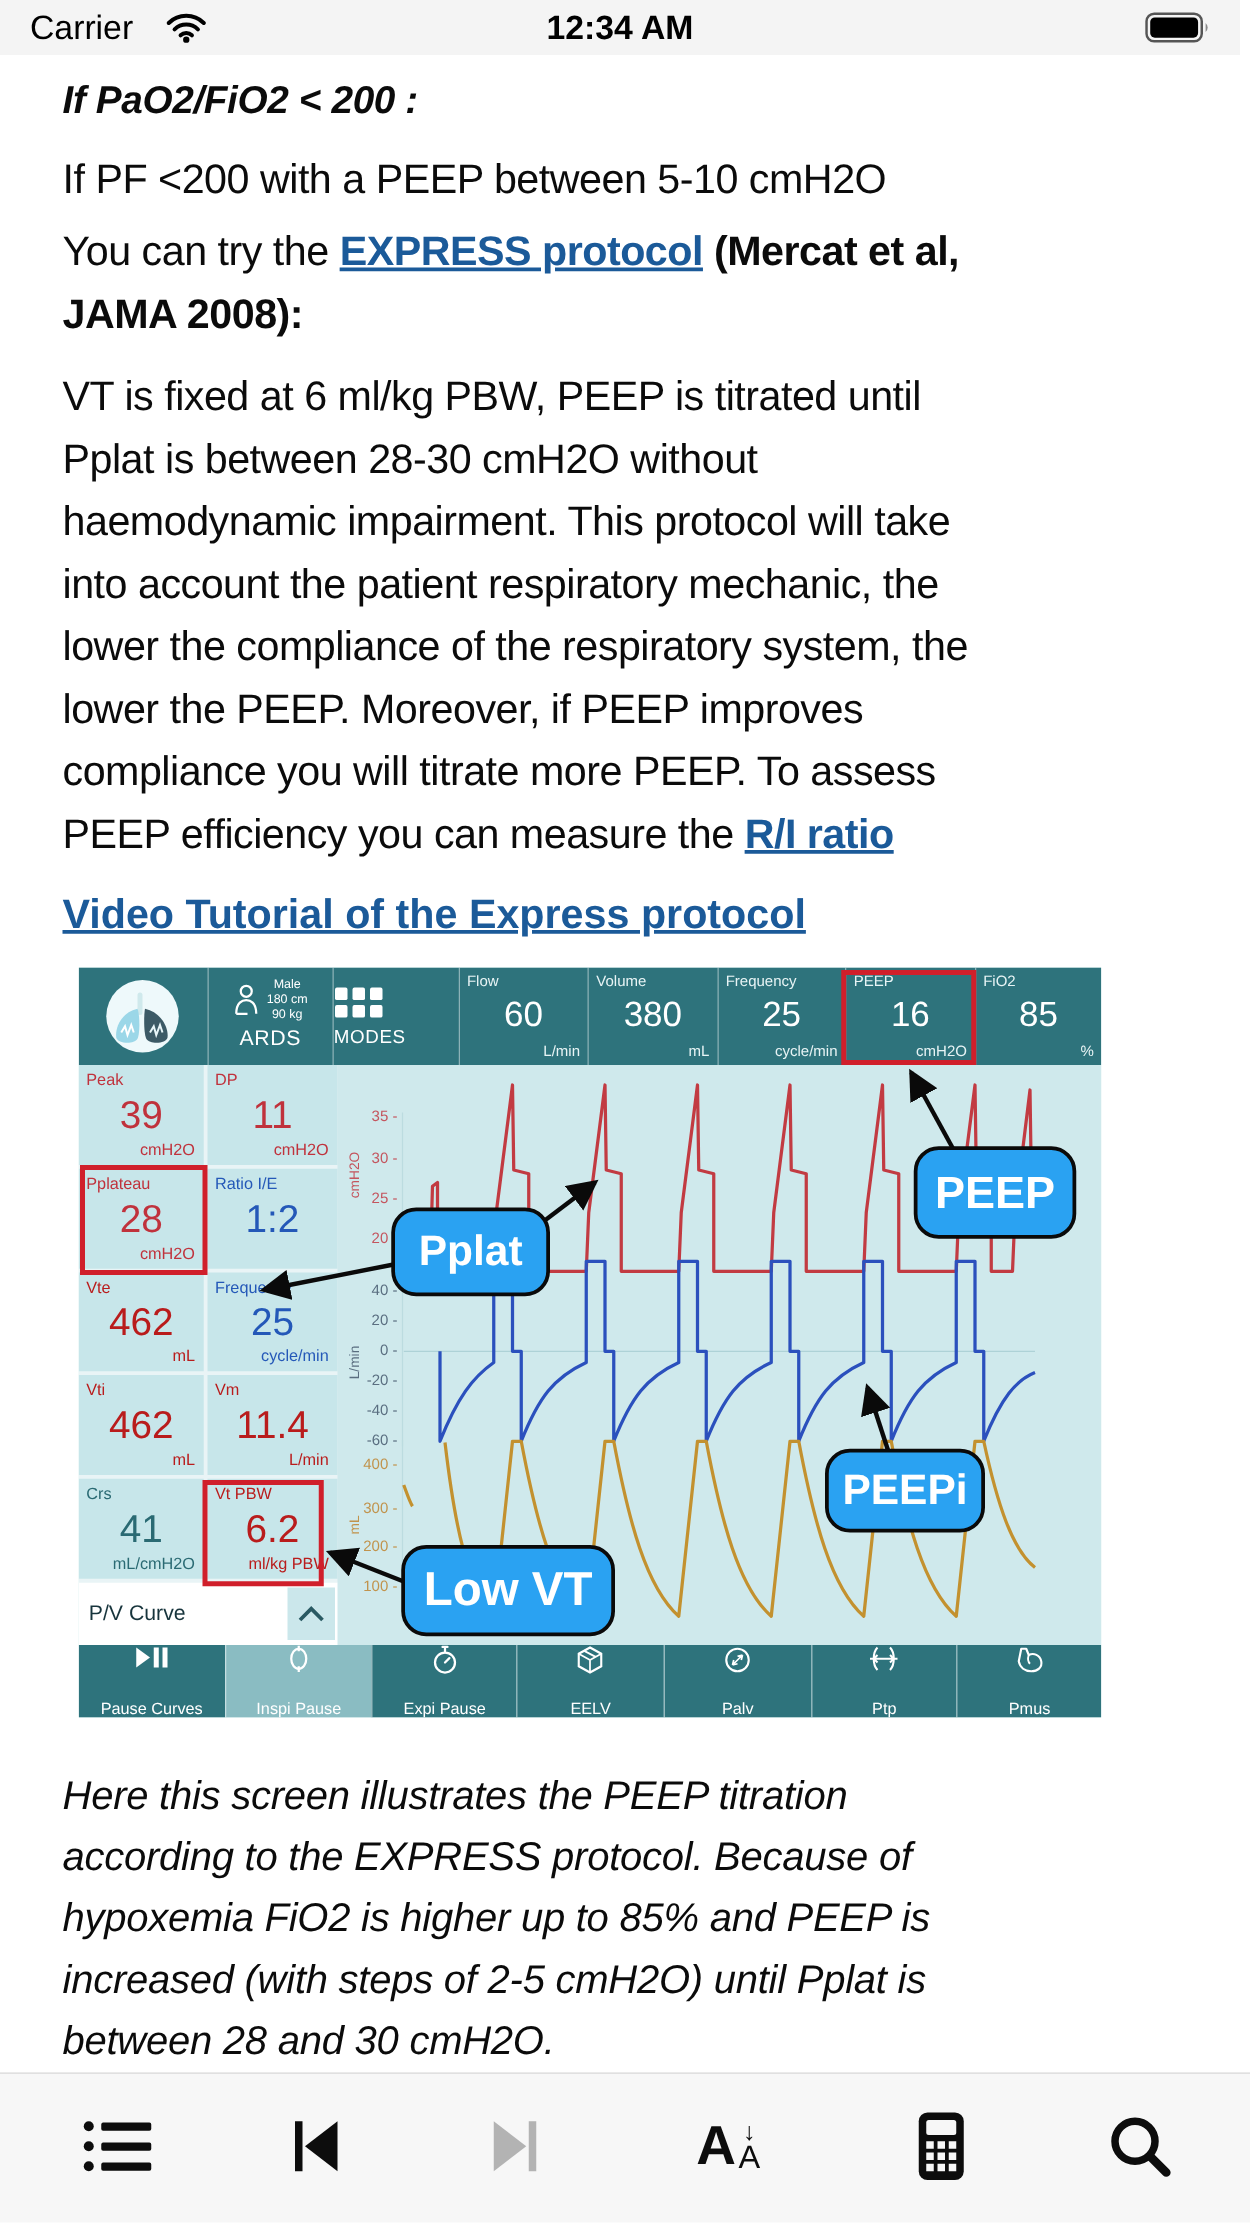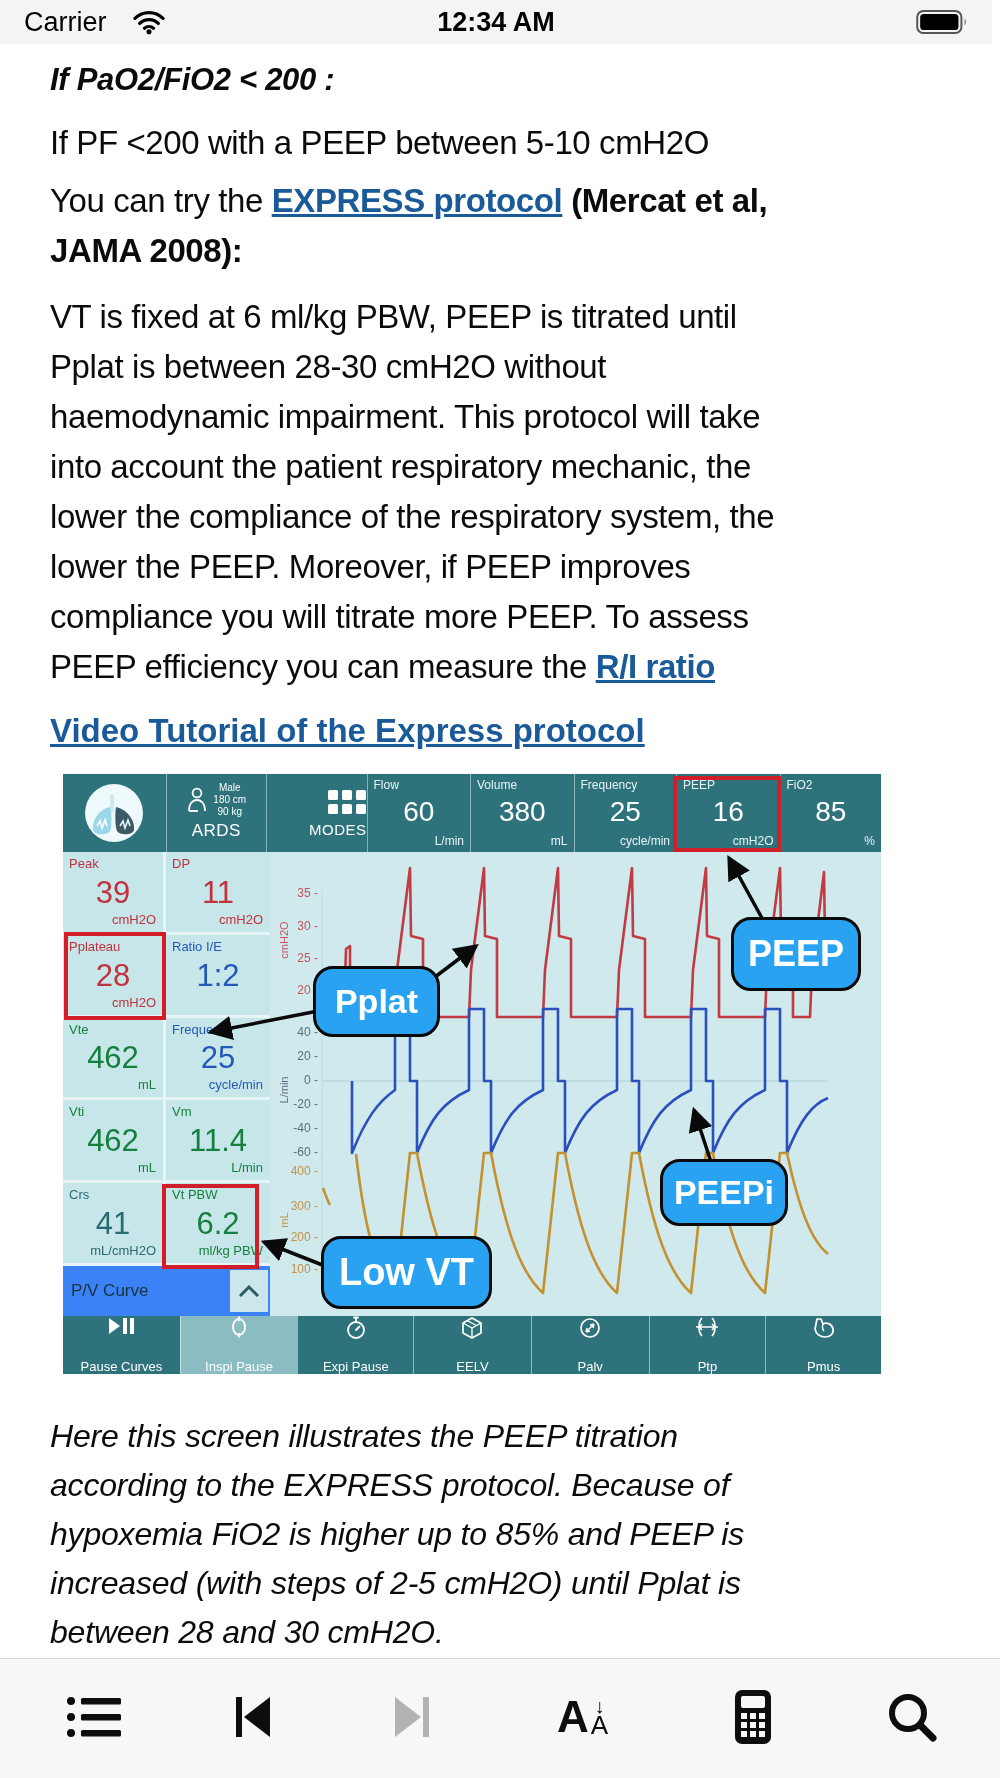--- a/index.html
+++ b/index.html
@@ -23,44 +23,44 @@
   .video-link-line { margin-top:14px; font-size:33px; line-height:50px; }
   .caption { font-size:32px; font-style:italic; line-height:49px; margin-top:38px; letter-spacing:-0.2px; }
 
   
   .sim { position:relative; width:818px; height:600px; margin:18px 0 0 13px; background:#cfe9ec; overflow:hidden; font-family:"Liberation Sans", sans-serif; }
   .sim-header { position:absolute; top:0; left:0; width:818px; height:78px; background:#2e737c; display:flex; }
   .hcell { position:relative; height:78px; border-left:1px solid rgba(255,255,255,0.45); color:#fff; }
   .hcell:first-child { border-left:none; }
   .hc-logo { width:103px; display:flex; align-items:center; justify-content:center; }
   .hc-patient { width:101px; }
-  .hc-modes { width:101px; display:flex; flex-direction:column; align-items:flex-end; justify-content:center; gap:6px; }
+  .hc-modes { width:101px; display:flex; flex-direction:column; align-items:flex-start; justify-content:center; gap:6px; }
   .hc-set { width:104px; }
   .hc-set.w103 { width:103px; }
   .hc-set.last { width:102px; }
   .set-label { position:absolute; top:4px; left:6px; font-size:12px; color:#e8f4f5; }
   .set-value { position:absolute; top:50%; left:0; width:100%; transform:translateY(-54%); text-align:center; font-size:28px; }
   .set-unit { position:absolute; bottom:4px; right:6px; font-size:12px; color:#e8f4f5; }
   .modes-label { font-size:15px; letter-spacing:0.5px; }
   .patient-top { display:flex; align-items:center; justify-content:center; gap:5px; margin-top:8px; }
   .patient-lines { font-size:10px; line-height:12px;text-align:center; }
   .patient-cond { text-align:center; font-size:17px; margin-top:3px; letter-spacing:0.5px; }
 
   
   .mpanel { position:absolute; left:0; top:78px; width:207px; height:414px; background:#e9f4f6; display:grid; grid-template-columns:100px 104px; grid-auto-rows:79.8px; gap:3px; }
   .mcell { position:relative; background:#c7e6ea; }
   .mlabel { position:absolute; top:4px; left:6px; font-size:13px; }
   .mvalue { position:absolute; top:50%; left:0; width:100%; transform:translateY(-48%); text-align:center; font-size:31px; }
   .munit { position:absolute; bottom:5px; right:7px; font-size:13px; }
   .c-red { color:#c0323c; }
   .c-blue { color:#2458b8; }
-  .c-orange { color:#15803d; }
+  .c-orange { color:#b91c1c; }
   .c-teal { color:#2a6a73; }
 
-  .pv-row { position:absolute; left:0; top:492px; width:207px; height:50px; background:#3b82f6; display:flex; align-items:center; }
+  .pv-row { position:absolute; left:0; top:492px; width:207px; height:50px; background:#ffffff; display:flex; align-items:center; }
   .pv-label { font-size:17px; color:#17343c; margin-left:8px; flex:1; }
   .pv-chevron { width:38px; height:42px; background:#cbe7eb; display:flex; align-items:center; justify-content:center; margin-right:2px; }
 
   
   .charts { position:absolute; left:207px; top:78px; width:611px; height:464px; }
   .tick { position:absolute; width:46px; text-align:right; font-size:12px; }
   .tick::after { content:" -"; }
   .t-p { color:#c4555e; }
   .t-f { color:#5a6e80; }
   .t-v { color:#c1934c; }

